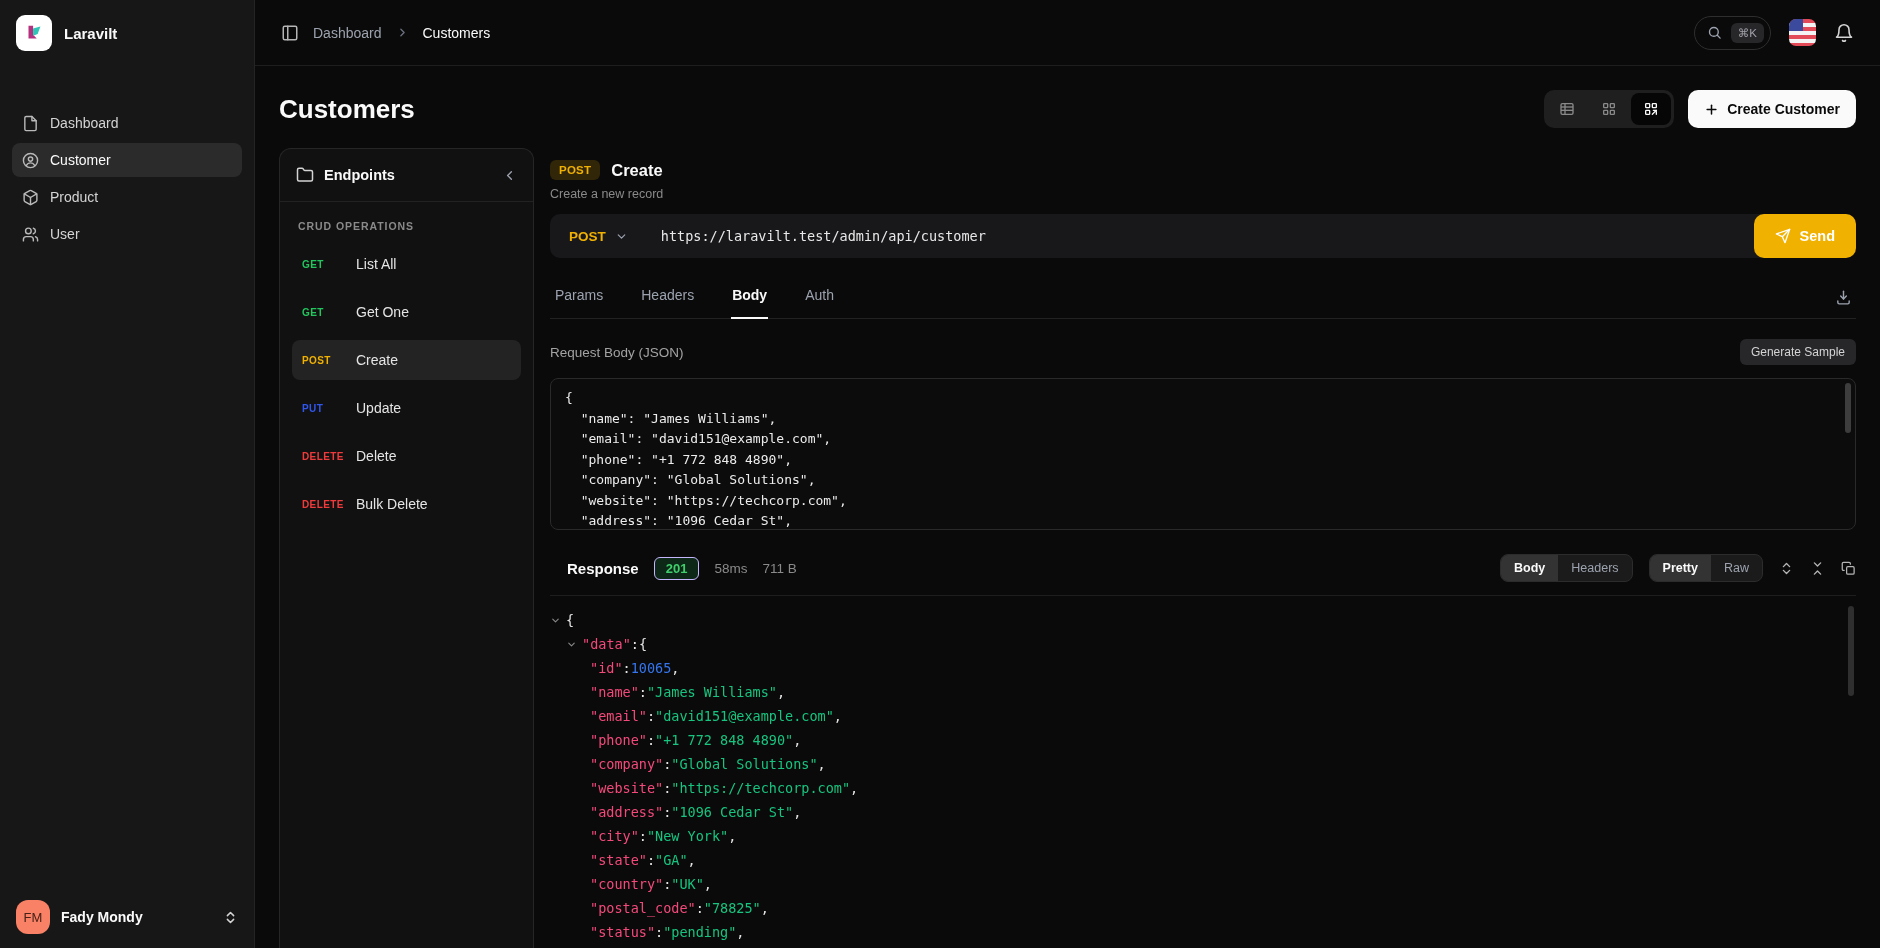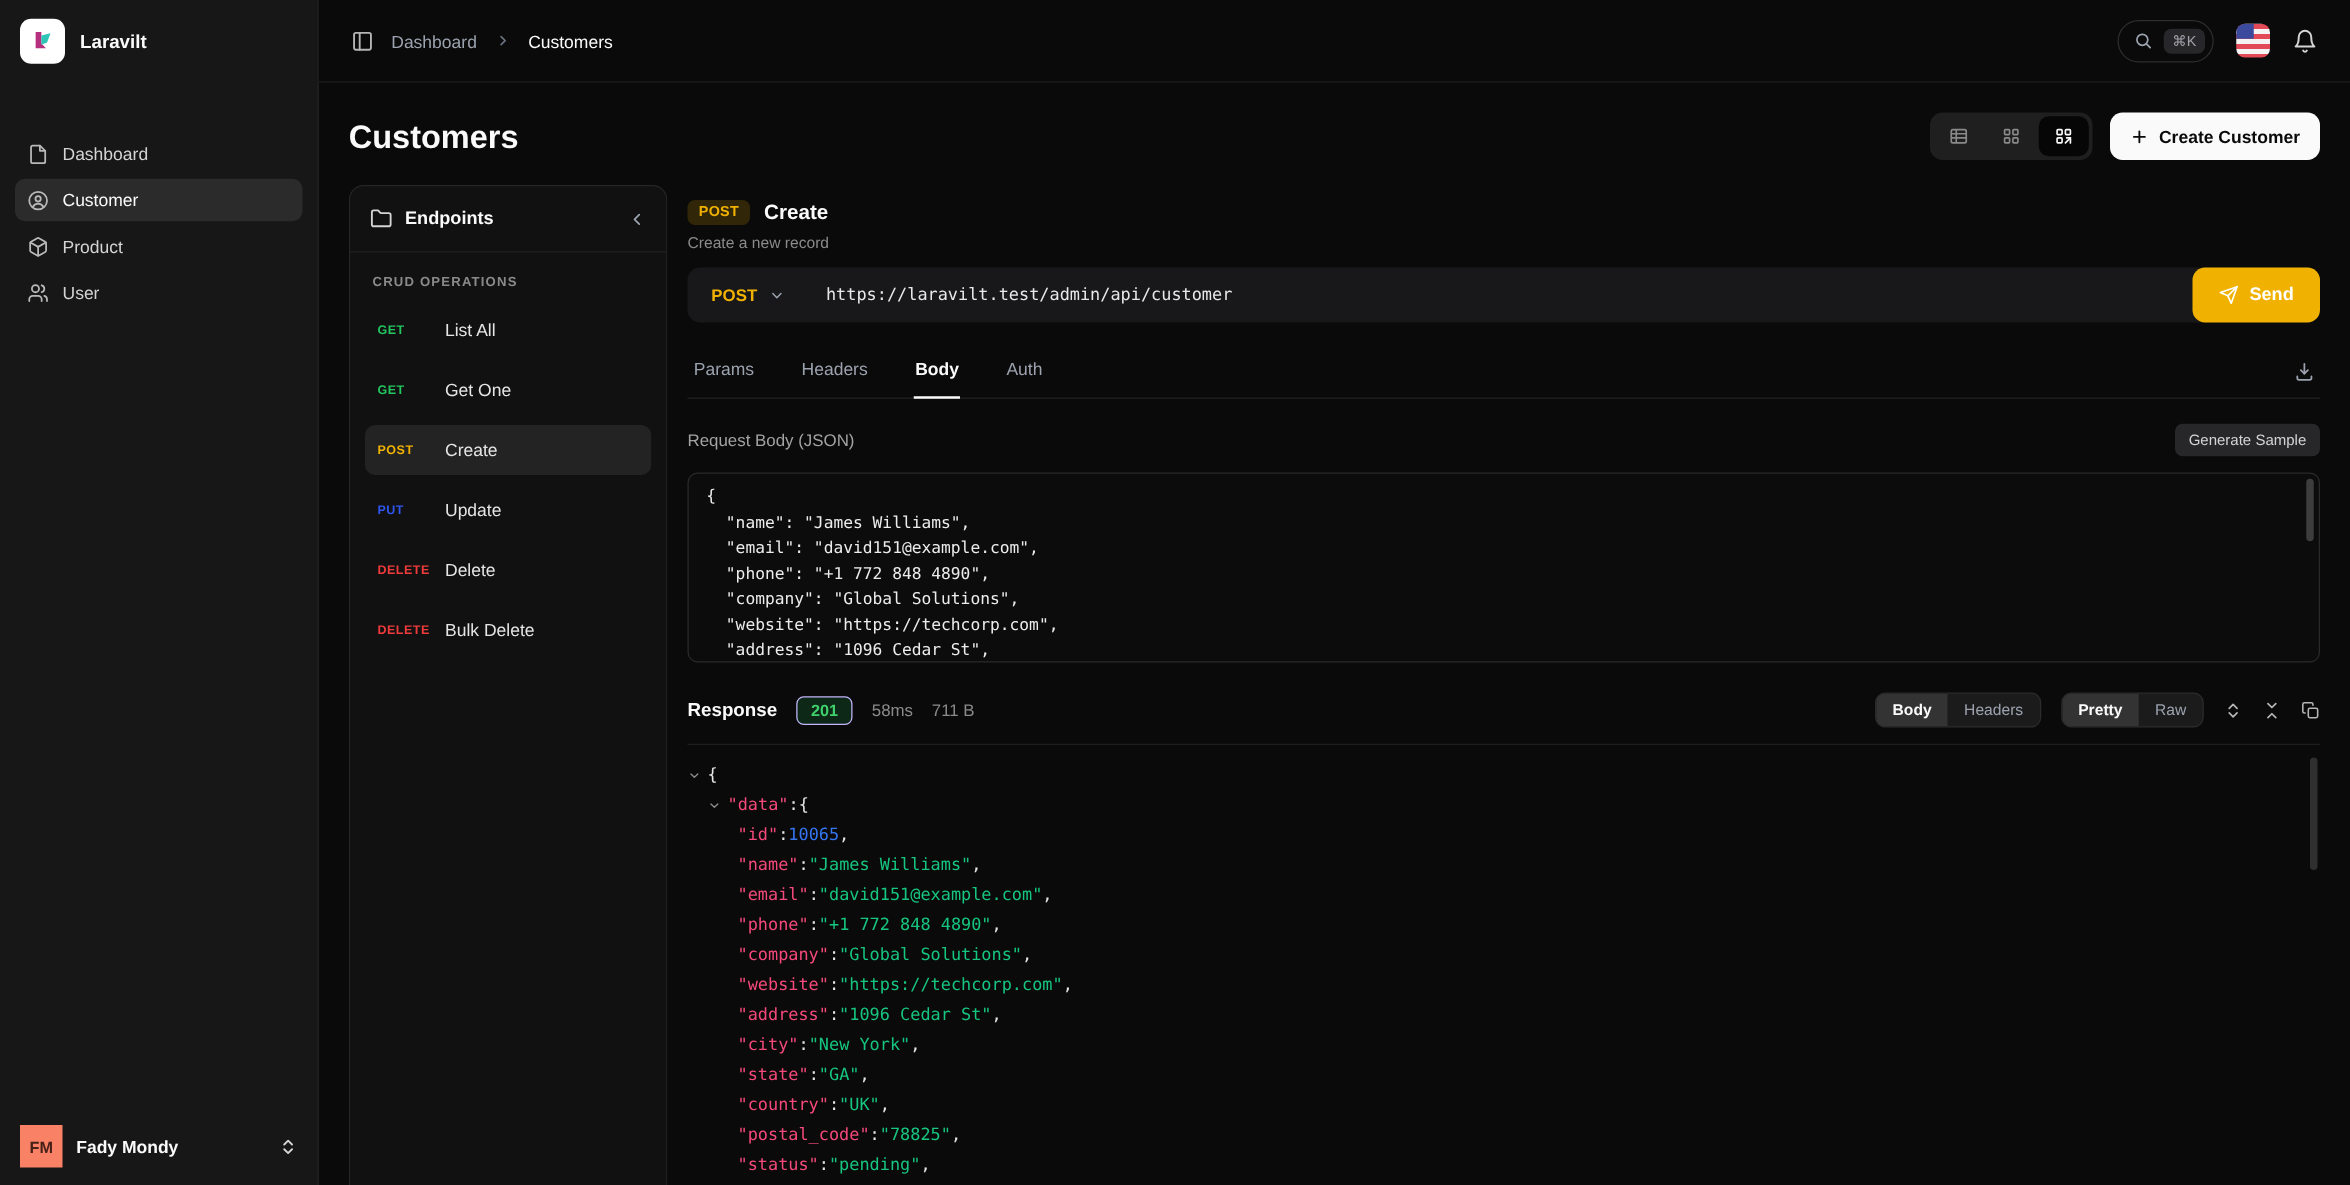--- a/index.html
+++ b/index.html
@@ -15,21 +15,21 @@
   
   .sidebar { position:absolute; left:0; top:0; bottom:0; width:255px; background:#171717; border-right:1px solid #242424; }
   .side-head { display:flex; align-items:center; gap:12px; padding:15px 16px; }
   .logo-box { width:36px; height:36px; background:#fff; border-radius:9px; display:flex; align-items:center; justify-content:center; }
   .brand-name { font-size:15px; font-weight:700; color:#fafafa; }
   .nav { padding:0 12px; margin-top:40px; display:flex; flex-direction:column; gap:3px; }
   .nav-item { height:34px; display:flex; align-items:center; gap:11px; padding:0 10px; border-radius:8px; color:#d4d4d4; font-size:14px; cursor:default; }
   .nav-item .ic { color:#b9b9b9; }
   .nav-item.active { background:#2b2b2b; color:#fafafa; }
   .side-foot { position:absolute; left:0; right:0; bottom:0; padding:14px 16px; display:flex; align-items:center; gap:11px; }
-  .avatar { width:34px; height:34px; border-radius:0; display:flex; align-items:center; justify-content:center; font-size:13px; font-weight:700; color:#472018; }
+  .avatar { width:34px; height:34px; border-radius:12px; display:flex; align-items:center; justify-content:center; font-size:13px; font-weight:400; color:#472018; }
   .user-name { font-size:14px; font-weight:700; color:#fafafa; flex:1; }
 
   
   .topbar { position:absolute; left:255px; right:0; top:0; height:66px; display:flex; align-items:center; padding:0 26px; border-bottom:1px solid #1e1e1e; background:#0a0a0a; }
   .crumb { display:flex; align-items:center; gap:14px; font-size:14px; color:#9ca3af; }
   .crumb .sep { color:#6b7280; display:flex; }
   .crumb .current { color:#fafafa; }
   .top-right { margin-left:auto; display:flex; align-items:center; gap:18px; }
   .search-pill { display:flex; align-items:center; gap:9px; height:34px; padding:0 6px 0 12px; border:1px solid #2e2e2e; border-radius:17px; color:#9ca3af; }
   .kbd { background:#27272a; border-radius:6px; padding:3px 7px; font-size:11.5px; color:#a1a1aa; }
@@ -86,21 +86,21 @@
   .body-label { font-size:13.5px; color:#a3a3a3; }
   .gen-btn { margin-left:auto; background:#27272a; color:#d4d4d4; border:none; border-radius:6px; padding:6px 11px; font-size:12px; font-family:inherit; }
 
   .editor { margin-top:13px; height:152px; border:1px solid #2a2a2a; border-radius:8px; background:#0c0c0c; position:relative; overflow:hidden; padding:9px 14px; }
   .editor .line { font-size:13px; line-height:20.5px; color:#ececec; white-space:pre; }
   .vscroll { position:absolute; top:2px; right:2px; bottom:2px; width:10px; border-radius:5px; }
   .vthumb { position:absolute; left:2px; width:6px; border-radius:3px; background:#3d3d3d; }
 
   
   .resp-head { margin-top:24px; display:flex; align-items:center; gap:15px; padding-bottom:13px; border-bottom:1px solid #1e1e1e; }
-  .resp-label { font-size:15px; font-weight:700; color:#fafafa; }
+  .resp-label { font-size:15px; font-weight:700; color:#fafafa;margin-left:17px; }
   .status-badge { font-size:13px; font-weight:700; color:#3fd06c; background:#0d2817; border:1px solid #c4b5fd; border-radius:6px; padding:3px 11px; }
   .resp-meta { font-size:13.5px; color:#8a8a8a; }
   .resp-tools { margin-left:auto; display:flex; align-items:center; gap:16px; }
   .seg { display:flex; border:1px solid #2c2c2c; background:#1b1b1b; border-radius:8px; overflow:hidden; }
   .seg-opt { font-size:12.5px; color:#9ca3af; padding:6px 13px; }
   .seg-opt.active { background:#333; color:#fafafa; font-weight:600; }
   .tool-icon { color:#b5b5b5; }
 
   .resp-body { position:relative; flex:1; min-height:0; padding-top:12px; overflow:hidden; }
   .rline { font-family:"DejaVu Sans Mono", monospace; font-size:13.5px; line-height:24px; white-space:pre; display:flex; align-items:center; }

